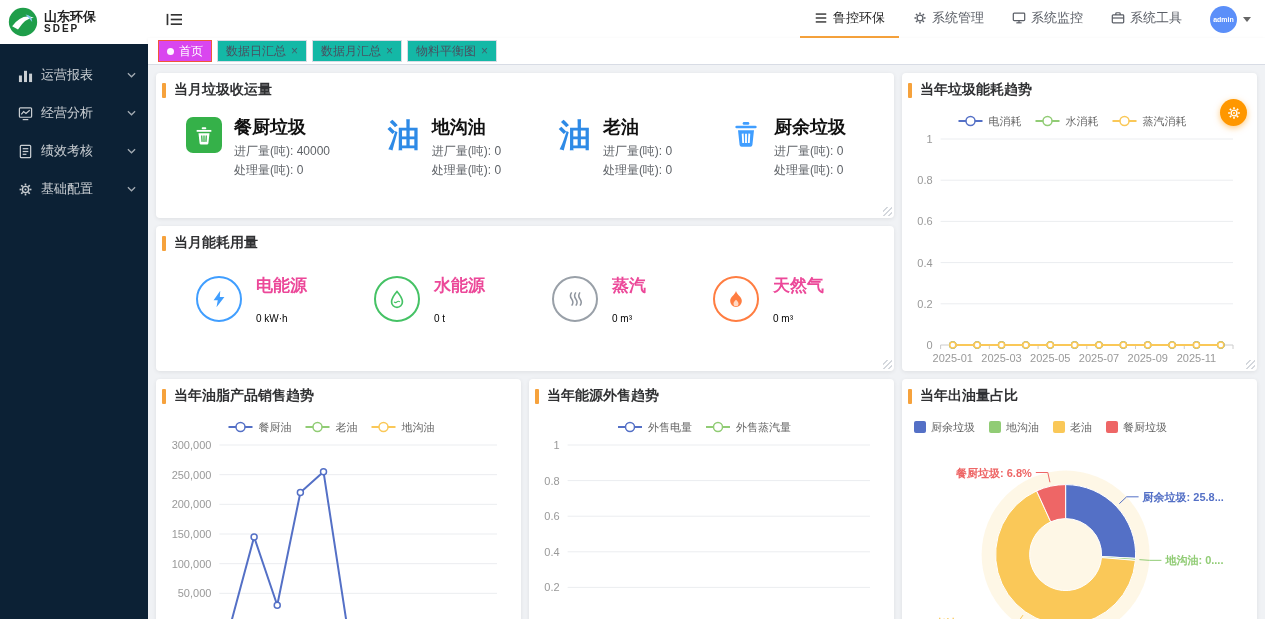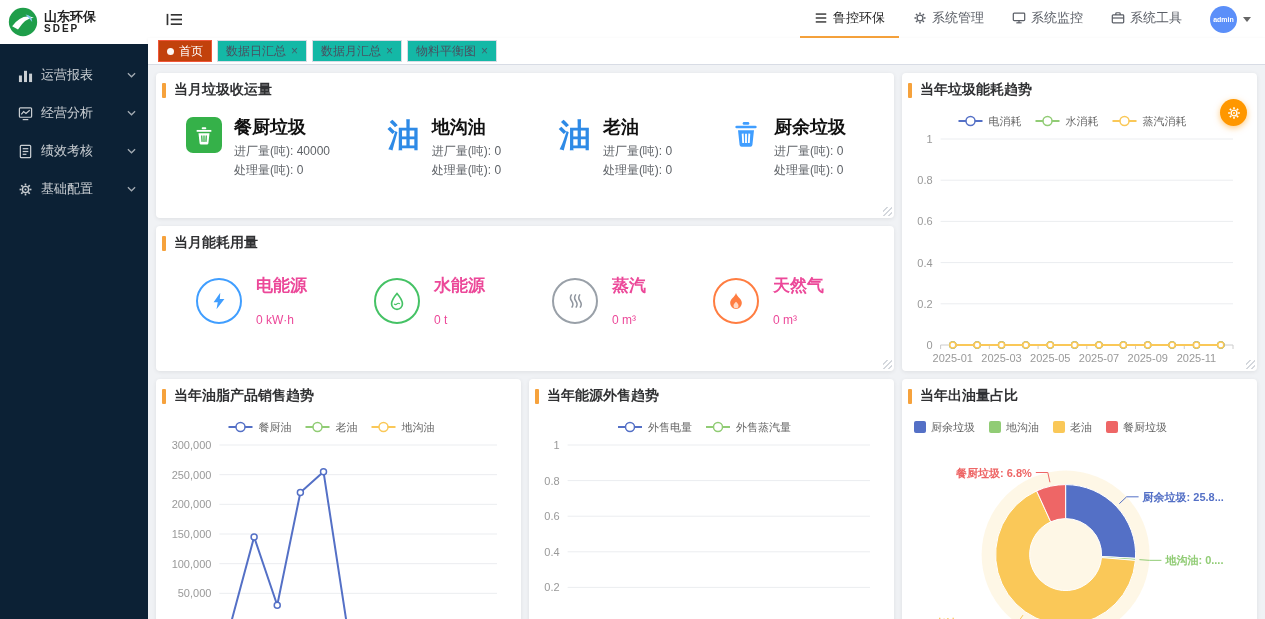--- a/index.html
+++ b/index.html
@@ -34,21 +34,21 @@
   .avatar{width:27px;height:27px;border-radius:50%;background:#5b8ff9;color:#fff;font-size:7px;
     display:flex;align-items:center;justify-content:center;font-weight:bold;}
   .caret-down{width:0;height:0;border-left:4px solid transparent;border-right:4px solid transparent;
     border-top:5px solid #666;}
 
   
   .tabsbar{height:27px;background:#fff;border-bottom:1px solid #d8dce5;box-shadow:0 1px 3px rgba(0,0,0,0.08);
     display:flex;align-items:center;gap:5px;padding:0 10px;box-sizing:border-box;}
   .tab{height:20px;display:inline-flex;align-items:center;gap:5px;padding:0 8px;border:1px solid #d8dce5;
     background:#14b8a6;color:#495060;font-size:12px;cursor:pointer;white-space:nowrap;}
-  .tab.active{background:#c2410c;border-color:#f0573a;color:#fff;}
+  .tab.active{background:#d946ef;border-color:#f0573a;color:#fff;}
   .tab-dot{width:7px;height:7px;border-radius:50%;background:rgba(255,255,255,0.95);}
   .tab-close{font-size:12px;line-height:1;opacity:0.85;cursor:pointer;}
 
   
   .content{flex:1;background:#f0f2f5;padding:8px;box-sizing:border-box;display:grid;
     grid-template-columns:1fr 355px;grid-template-rows:145px 145px 270px;gap:8px;overflow:hidden;}
   .card{background:#fff;border-radius:4px;box-shadow:0 1px 4px rgba(0,0,0,0.08);position:relative;overflow:hidden;}
   .card::after{content:"";position:absolute;right:2px;bottom:2px;width:9px;height:9px;
     background:repeating-linear-gradient(-45deg,transparent 0 2px,#cfd3d9 2px 3.5px);opacity:.9;}
   .card-title{height:34px;display:flex;align-items:center;gap:8px;padding:0 6px;box-sizing:border-box;
@@ -68,21 +68,21 @@
   .w-icon.green-bin{width:36px;height:36px;border-radius:7px;background:#35b149;align-items:center;justify-content:center;}
   .w-icon.oil-char{font-size:32px;font-weight:bold;color:#2e8ae6;line-height:36px;}
   .w-name{font-size:18px;font-weight:bold;color:#111;margin-bottom:3px;}
   .w-line{font-size:12px;color:#5f6368;line-height:1.55;}
 
   
   .energy-items{display:flex;justify-content:space-between;padding:14px 70px 0 40px;}
   .energy-item{display:flex;align-items:center;gap:14px;}
   .e-ring{width:46px;height:46px;border-radius:50%;border:2px solid;display:flex;align-items:center;justify-content:center;box-sizing:border-box;}
   .e-name{font-size:17px;font-weight:bold;color:#ec4899;margin-bottom:3px;}
-  .e-value{font-size:12px;color:#ec4899;margin-top:16px;}
+  .e-value{font-size:10px;color:#000000;margin-top:16px;}
 
   
   .chart{position:absolute;left:4px;right:4px;top:34px;bottom:0;}
   .chart svg{display:block;}
   .chart text{font-family:"Liberation Sans","DejaVu Sans",sans-serif;}
   .chart text.tick{font-size:11px;fill:#999;}
   .chart text.lg{font-size:11px;fill:#666;}
   .chart text.pie-label{font-size:11px;font-weight:bold;}
 
   .gear-fab{position:absolute;top:26px;right:10px;width:27px;height:27px;border-radius:50%;border:none;

